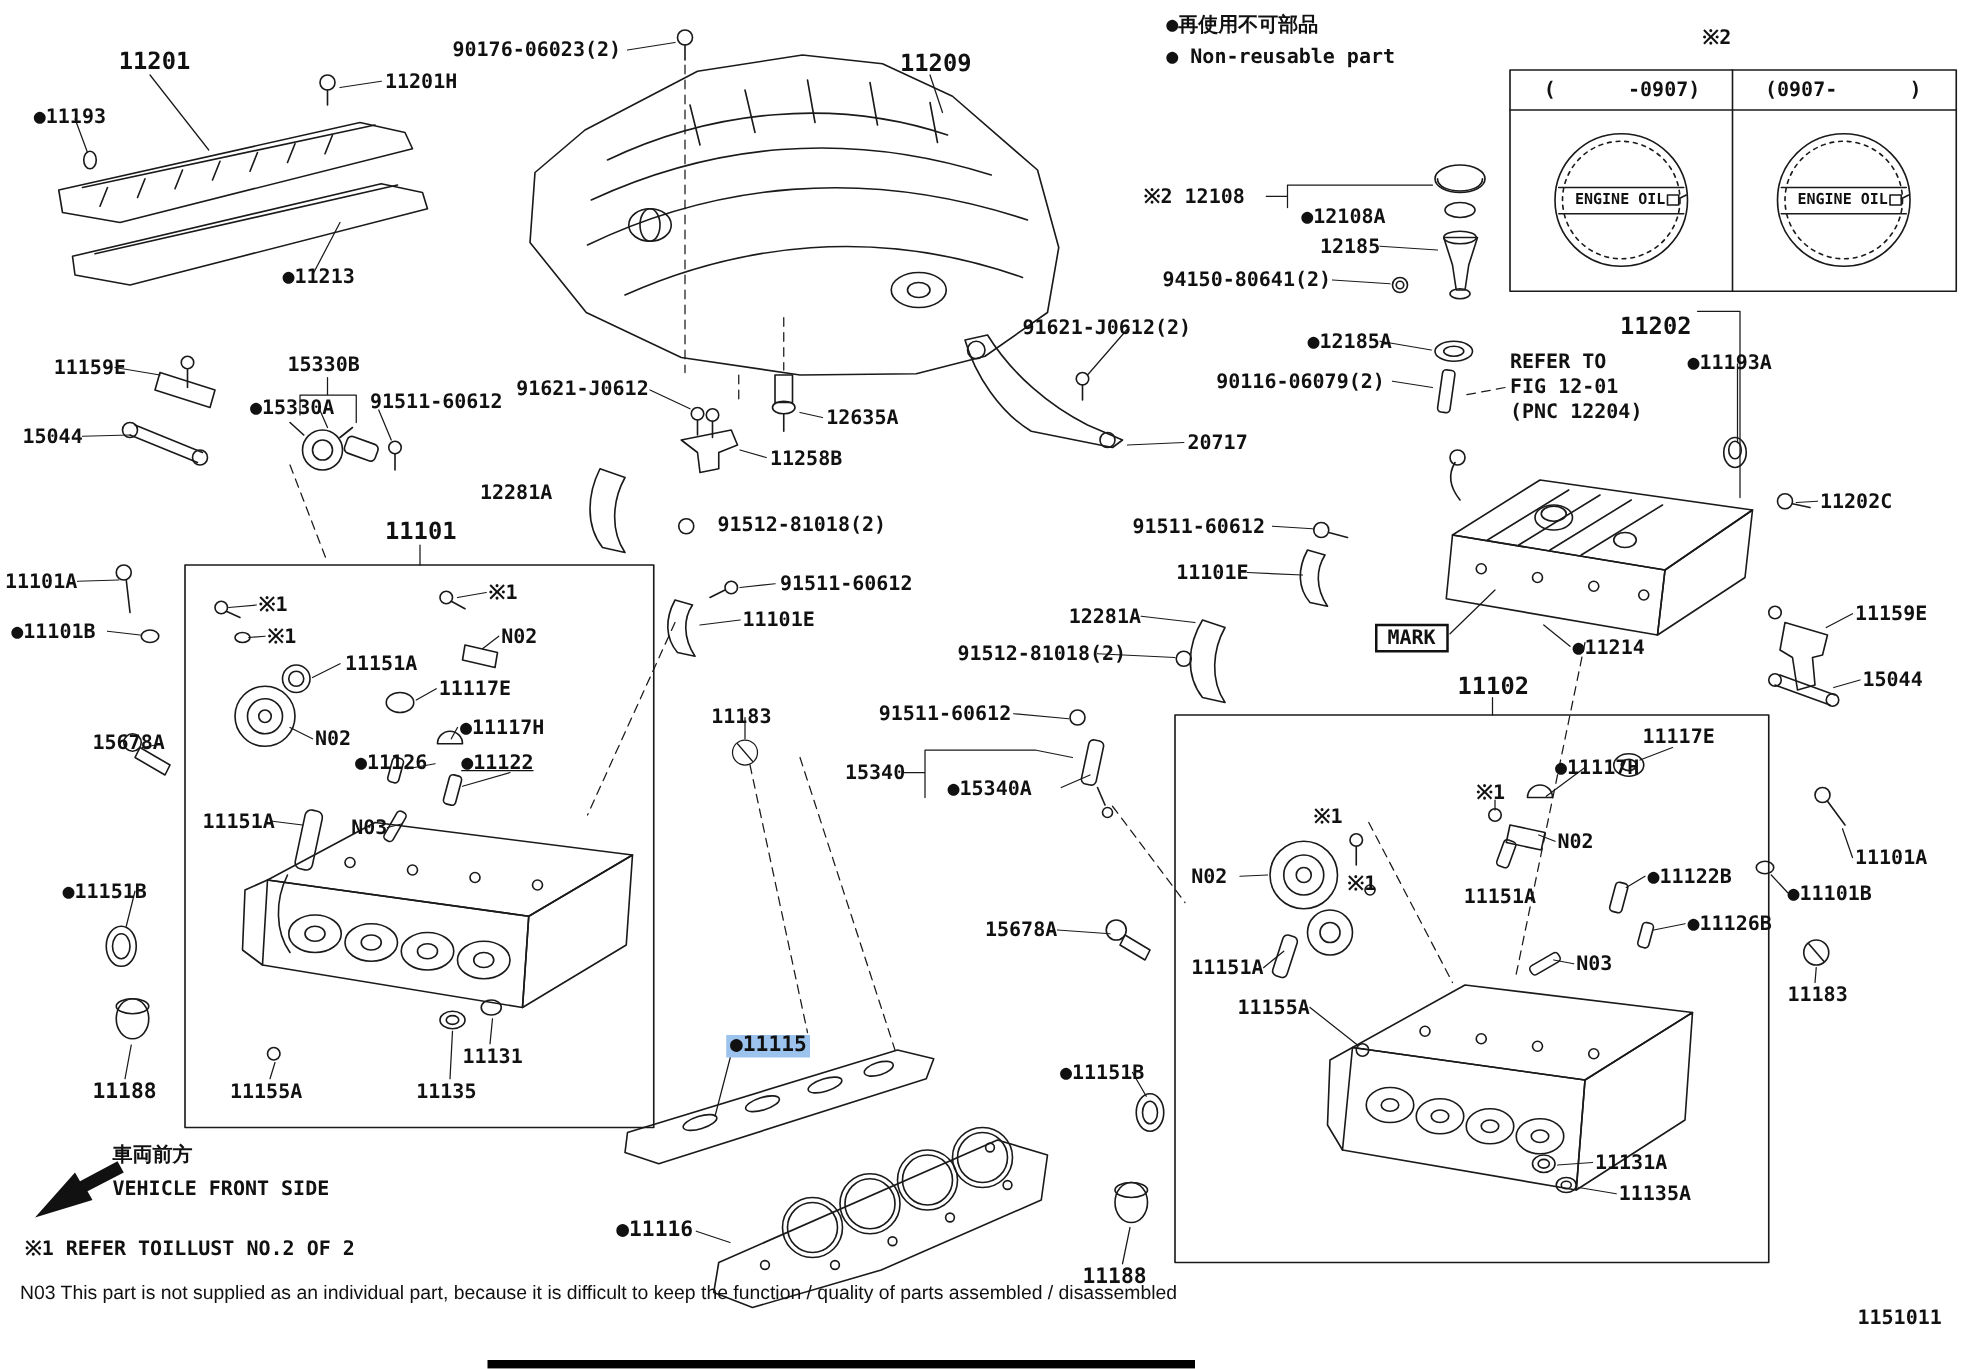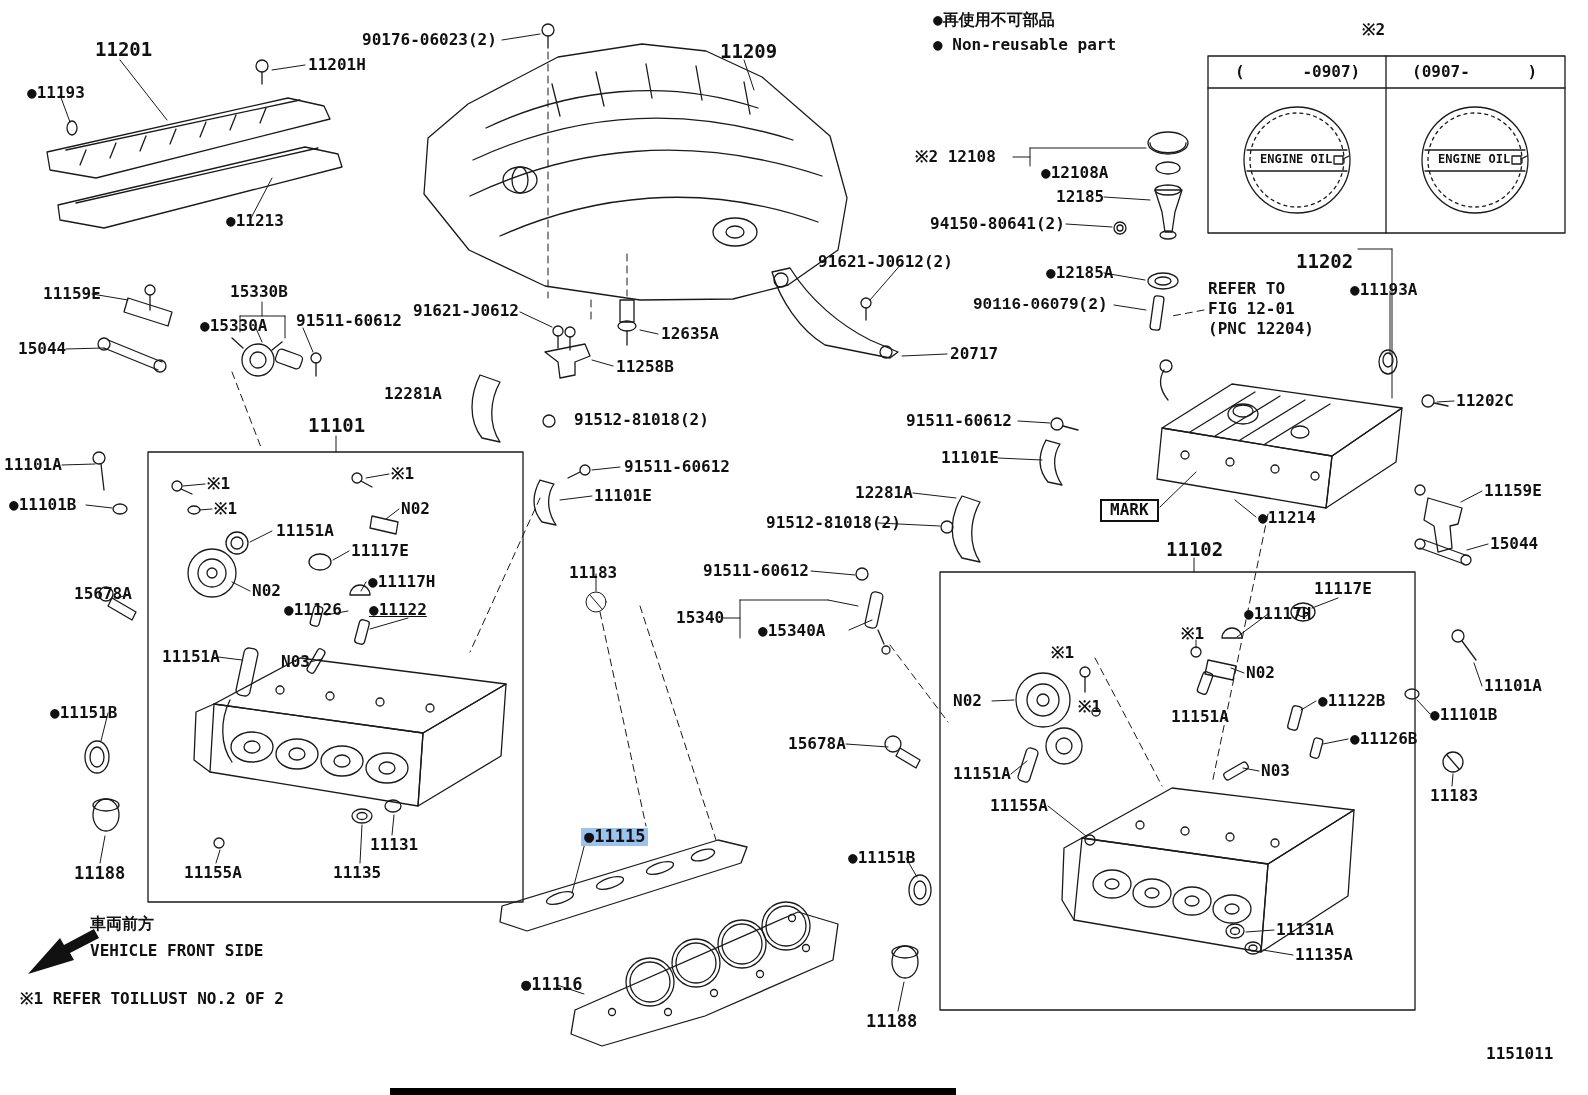--- a/index.html
+++ b/index.html
@@ -304,21 +304,21 @@
       <span class="lbl" style="left: 1235px; top: 64px;">(      -0907)</span>
       <span class="lbl" style="left: 1412px; top: 64px;">(0907-      )</span>
       <span class="lbl" style="left: 1260px; top: 153px; font-size: 12px;">ENGINE OIL</span>
       <span class="lbl" style="left: 1438px; top: 153px; font-size: 12px;">ENGINE OIL</span>
       <span class="lbl" style="left: 1296px; top: 252px; font-size: 19px;">11202</span>
       <span class="lbl" style="left: 915px; top: 149px;">※2 12108</span>
       <span class="lbl" style="left: 1041px; top: 165px;">●12108A</span>
       <span class="lbl" style="left: 1056px; top: 189px;">12185</span>
       <span class="lbl" style="left: 930px; top: 216px;">94150-80641(2)</span>
       <span class="lbl" style="left: 1046px; top: 265px;">●12185A</span>
-      <span class="lbl" style="left: 973px; top: 297px; font-family: Liberation Mono, monospace;">90116-06079(2)</span>
+      <span class="lbl" style="left: 973px; top: 297px;">90116-06079(2)</span>
       <span class="lbl" style="left: 1208px; top: 281px;">REFER TO</span>
       <span class="lbl" style="left: 1208px; top: 301px;">FIG 12-01</span>
       <span class="lbl" style="left: 1208px; top: 321px;">(PNC 12204)</span>
       <span class="lbl" style="left: 1350px; top: 282px;">●11193A</span>
       <span class="lbl" style="left: 43px; top: 286px;">11159E</span>
       <span class="lbl" style="left: 230px; top: 284px;">15330B</span>
       <span class="lbl" style="left: 200px; top: 318px;">●15330A</span>
       <span class="lbl" style="left: 296px; top: 313px;">91511-60612</span>
       <span class="lbl" style="left: 413px; top: 303px;">91621-J0612</span>
       <span class="lbl" style="left: 18px; top: 341px;">15044</span>
@@ -348,21 +348,21 @@
       <span class="lbl" style="left: 281px; top: 654px;">N03</span>
       <span class="lbl" style="left: 569px; top: 565px;">11183</span>
       <span class="lbl" style="left: 624px; top: 459px;">91511-60612</span>
       <span class="lbl" style="left: 594px; top: 488px;">11101E</span>
       <span class="lbl" style="left: 50px; top: 705px;">●11151B</span>
       <span class="lbl" style="left: 74px; top: 865px; font-size: 17px;">11188</span>
       <span class="lbl" style="left: 184px; top: 865px;">11155A</span>
       <span class="lbl" style="left: 370px; top: 837px;">11131</span>
       <span class="lbl" style="left: 333px; top: 865px;">11135</span>
       <span class="lbl hl" style="left: 581px; top: 828px; font-size: 17px; background: rgb(156, 194, 238);">●11115</span>
-      <span class="lbl" style="left: 493px; top: 976px; font-size: 17px; margin-left: 28px;">●11116</span>
+      <span class="lbl" style="left: 493px; top: 976px; font-size: 17px;">●11116</span>
       <span class="lbl" style="left: 703px; top: 563px;">91511-60612</span>
       <span class="lbl" style="left: 676px; top: 610px;">15340</span>
       <span class="lbl" style="left: 758px; top: 623px;">●15340A</span>
       <span class="lbl" style="left: 855px; top: 485px;">12281A</span>
       <span class="lbl" style="left: 766px; top: 515px;">91512-81018(2)</span>
       <span class="lbl" style="left: 1166px; top: 540px; font-size: 19px;">11102</span>
       <span class="lbl" style="left: 1314px; top: 581px;">11117E</span>
       <span class="lbl" style="left: 1244px; top: 606px;">●11117H</span>
       <span class="lbl" style="left: 1181px; top: 626px;">※1</span>
       <span class="lbl" style="left: 1246px; top: 665px;">N02</span>
@@ -388,16 +388,17 @@
       <span class="lbl" style="left: 1490px; top: 536px;">15044</span>
       <span class="lbl" style="left: 1484px; top: 678px;">11101A</span>
       <span class="lbl" style="left: 1430px; top: 707px;">●11101B</span>
       <span class="lbl" style="left: 90px; top: 916px;">車両前方</span>
       <span class="lbl" style="left: 90px; top: 943px;">VEHICLE FRONT SIDE</span>
       <span class="lbl" style="left: 20px; top: 991px;">※1 REFER TOILLUST NO.2 OF 2</span>
       <span class="lbl" style="left: 1486px; top: 1046px;">1151011</span>
     </div>
 
   <div class="notes">
+    <div>N03  This part is not supplied as an individual part, because it is difficult to keep the function / quality of parts  assembled / disassembled</div>
   </div>
 
   <div class="bottombar"></div>
 </div>
 
 </body></html>

